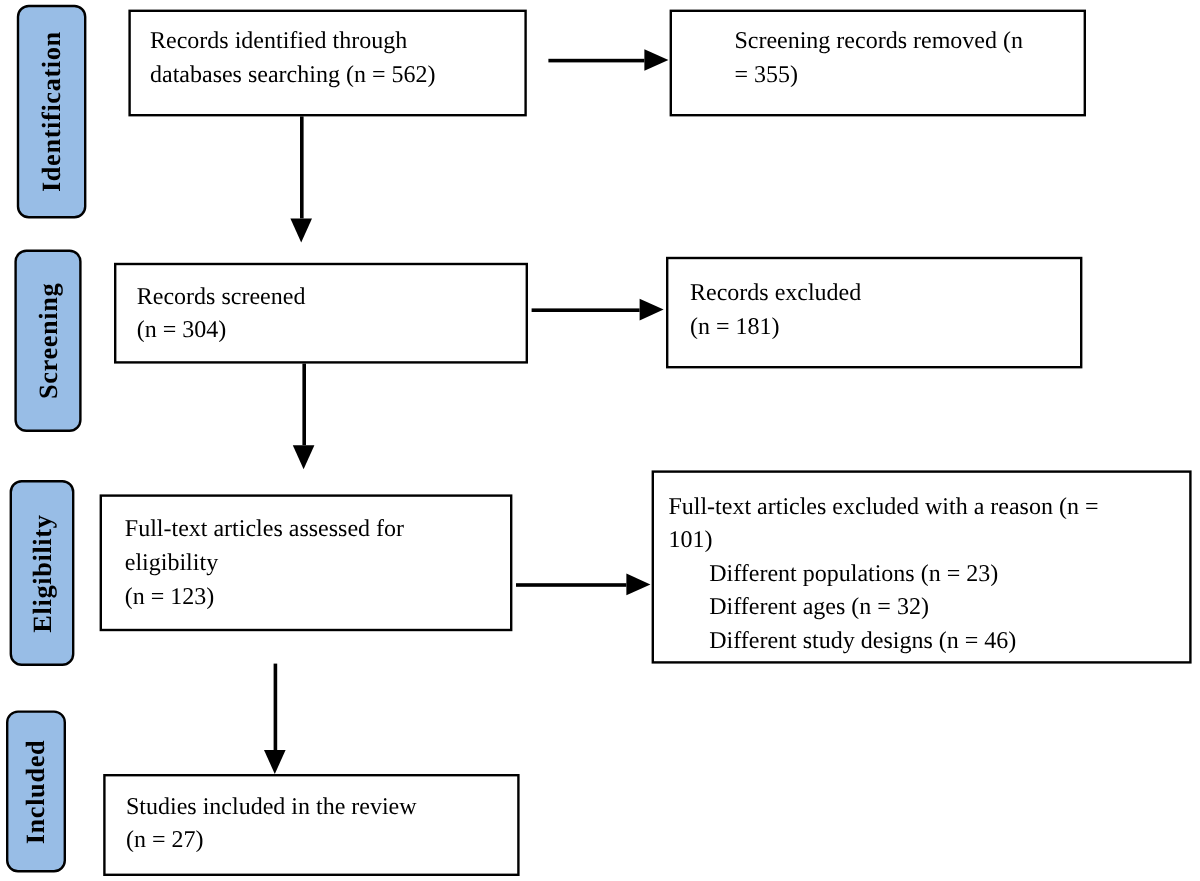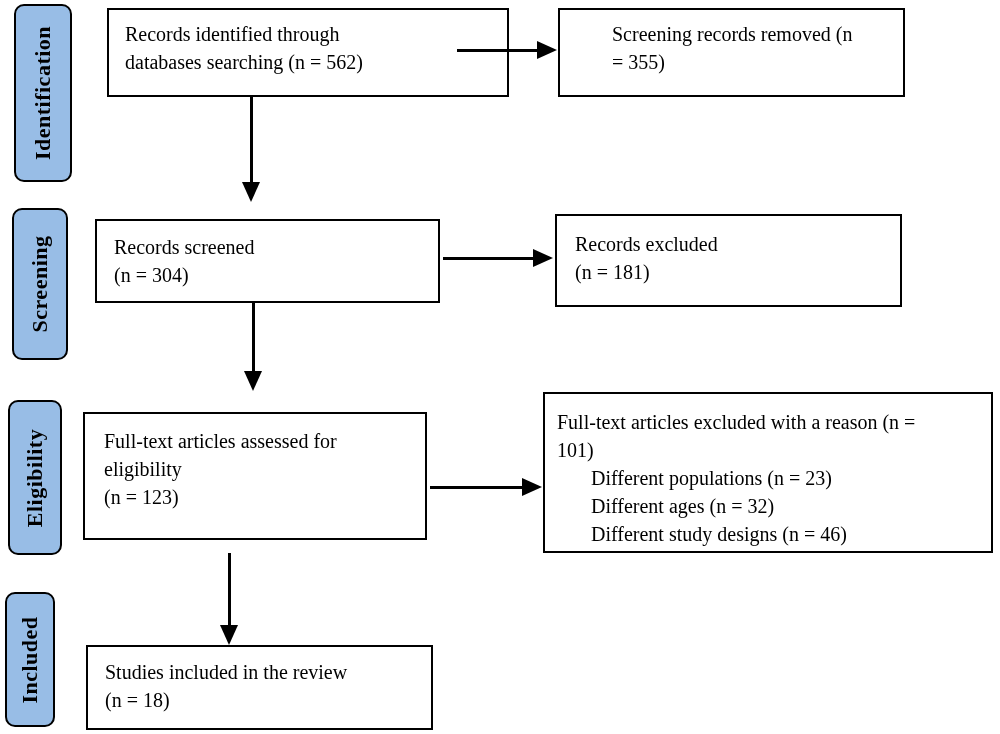--- a/index.html
+++ b/index.html
@@ -68,54 +68,54 @@
   <div class="stage-label" style="left:12px; top:208px; width:56px; height:152px;">
     <span>Screening</span>
   </div>
   <div class="stage-label" style="left:8px; top:400px; width:54px; height:155px;">
     <span>Eligibility</span>
   </div>
   <div class="stage-label" style="left:5px; top:592px; width:50px; height:135px;">
     <span>Included</span>
   </div>
 
-  <div class="flow-box" style="left:107px; top:8px; width:402px; height:89px; padding:10px 8px 0 16px;">
+  <div class="flow-box" style="left:107px; top:8px; width:332px; height:89px; padding:10px 8px 0 16px;">
     <div class="line">Records identified through</div>
     <div class="line">databases searching (n = 562)</div>
   </div>
   <div class="flow-box" style="left:558px; top:8px; width:347px; height:89px; padding:10px 8px 0 52px;">
     <div class="line">Screening records removed (n</div>
     <div class="line">= 355)</div>
   </div>
 
   <div class="flow-box" style="left:95px; top:219px; width:345px; height:84px; padding:12px 25px 0 17px;">
     <div class="line">Records screened</div>
     <div class="line">(n = 304)</div>
   </div>
   <div class="flow-box" style="left:555px; top:214px; width:347px; height:93px; padding:14px 8px 0 18px;">
     <div class="line">Records excluded</div>
     <div class="line">(n = 181)</div>
   </div>
 
-  <div class="flow-box" style="left:83px; top:412px; width:344px; height:128px; padding:13px 8px 0 19px;">
+  <div class="flow-box" style="left:83px; top:412px; width:344px; height:114px; padding:13px 8px 0 19px;">
     <div class="line">Full-text articles assessed for</div>
     <div class="line">eligibility</div>
     <div class="line">(n = 123)</div>
   </div>
   <div class="flow-box" style="left:543px; top:392px; width:450px; height:161px; padding:14px 8px 0 12px;">
     <div class="line">Full-text articles excluded with a reason (n =</div>
     <div class="line">101)</div>
     <div class="reason-line">Different populations (n = 23)</div>
     <div class="reason-line">Different ages (n = 32)</div>
     <div class="reason-line">Different study designs (n = 46)</div>
   </div>
 
   <div class="flow-box" style="left:86px; top:645px; width:347px; height:85px; padding:11px 8px 0 17px;">
     <div class="line">Studies included in the review</div>
-    <div class="line">(n = 18)</div>
+    <div class="line">(n = 27)</div>
   </div>
 
   <div class="arrow h" style="left:457px; top:41px; width:100px;">
     <div class="shaft-h"></div>
     <div class="head-right"></div>
   </div>
   <div class="arrow h" style="left:443px; top:249px; width:110px;">
     <div class="shaft-h"></div>
     <div class="head-right"></div>
   </div>

